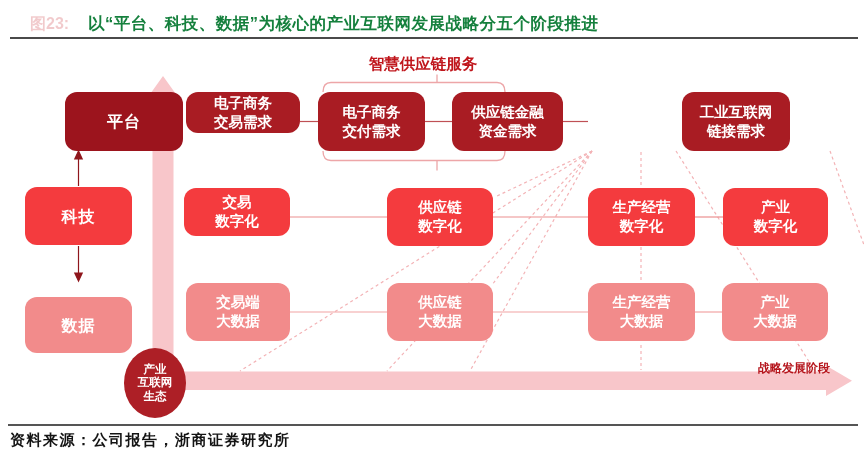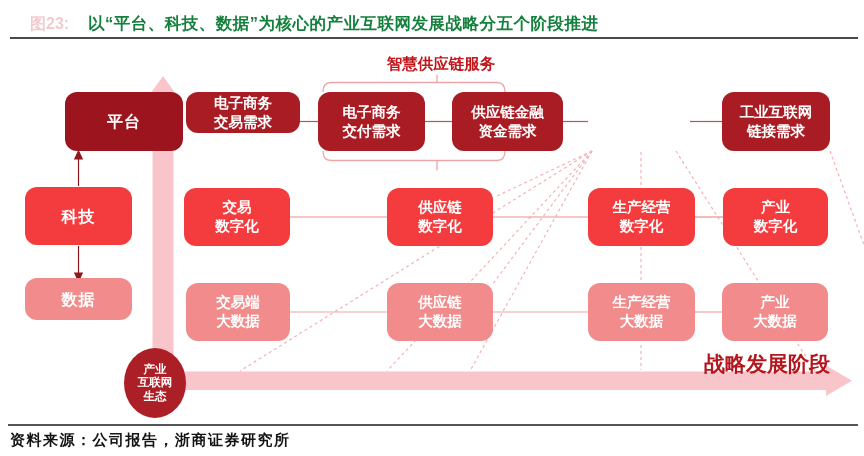--- a/index.html
+++ b/index.html
@@ -15,22 +15,22 @@
   .box{
     position:absolute;z-index:2;border-radius:12px;color:#fff;font-weight:bold;
     display:flex;flex-direction:column;align-items:center;justify-content:center;
     text-align:center;font-size:14.5px;line-height:19px;
   }
   .dark{background:#a91c23;}
   .platform{background:#9c141d;}
   .bright{background:#f43b3e;}
   .salmon{background:#f28b8b;}
   .leftcol{font-size:16px;letter-spacing:1px;}
-  #label-scs{left:378px;top:54px;width:126px;text-align:center;font-size:15.5px;font-weight:bold;color:#c0161c;z-index:2;white-space:nowrap;}
-  #label-axis{left:698px;top:350px;width:132px;text-align:right;font-size:21px;font-weight:bold;color:#b5151c;z-index:2;white-space:nowrap;}
+  #label-scs{left:360px;top:54px;width:126px;text-align:center;font-size:15.5px;font-weight:bold;color:#c0161c;z-index:2;white-space:nowrap;}
+  #label-axis{left:698px;top:360px;width:132px;text-align:right;font-size:12px;font-weight:bold;color:#b5151c;z-index:2;white-space:nowrap;}
   #origin-circle{
     left:124px;top:348px;width:62px;height:70px;border-radius:50%;background:#ad1f26;z-index:3;
     color:#fff;font-weight:bold;font-size:11.5px;line-height:13.5px;
     display:flex;flex-direction:column;align-items:center;justify-content:center;text-align:center;
   }
   #footer-line{left:8px;top:424px;width:850px;height:1.5px;background:#555;}
   #footer-text{left:10px;top:431px;font-size:15px;color:#141414;font-family:"DejaVu Serif","Liberation Serif",serif;letter-spacing:1.5px;font-weight:bold;}
 </style>
 </head>
 <body>
@@ -94,44 +94,44 @@
       <polygon points="78.5,281 74.8,273 82.2,273"></polygon>
     </g>
   </svg>
 
   <div class="box platform leftcol" style="left:25px;top:92px;width:118px;height:59px;margin-left:40px;">
     <span>平台</span>
   </div>
   <div class="box bright leftcol" style="left:25px;top:187px;width:107px;height:58px;">
     <span>科技</span>
   </div>
-  <div class="box salmon leftcol" style="left:25px;top:278px;width:107px;height:42px;">
+  <div class="box salmon leftcol" style="left:25px;top:297px;width:107px;height:56px;">
     <span>数据</span>
   </div>
 
   <div class="abs" id="label-scs">智慧供应链服务</div>
 
   <div class="box dark" style="left:186px;top:92px;width:114px;height:41px;">
     <span>电子商务</span>
     <span>交易需求</span>
   </div>
   <div class="box dark" style="left:318px;top:92px;width:107px;height:59px;">
     <span>电子商务</span>
     <span>交付需求</span>
   </div>
   <div class="box dark" style="left:452px;top:92px;width:111px;height:59px;">
     <span>供应链金融</span>
     <span>资金需求</span>
   </div>
-  <div class="box dark" style="left:722px;top:92px;width:108px;height:59px;">
+  <div class="box dark" style="left:682px;top:92px;width:108px;height:59px;">
     <span>工业互联网</span>
     <span>链接需求</span>
   </div>
 
-  <div class="box bright" style="left:184px;top:188px;width:106px;height:58px;">
+  <div class="box bright" style="left:184px;top:188px;width:106px;height:48px;">
     <span>交易</span>
     <span>数字化</span>
   </div>
   <div class="box bright" style="left:387px;top:188px;width:106px;height:58px;">
     <span>供应链</span>
     <span>数字化</span>
   </div>
   <div class="box bright" style="left:588px;top:188px;width:107px;height:58px;">
     <span>生产经营</span>
     <span>数字化</span>

